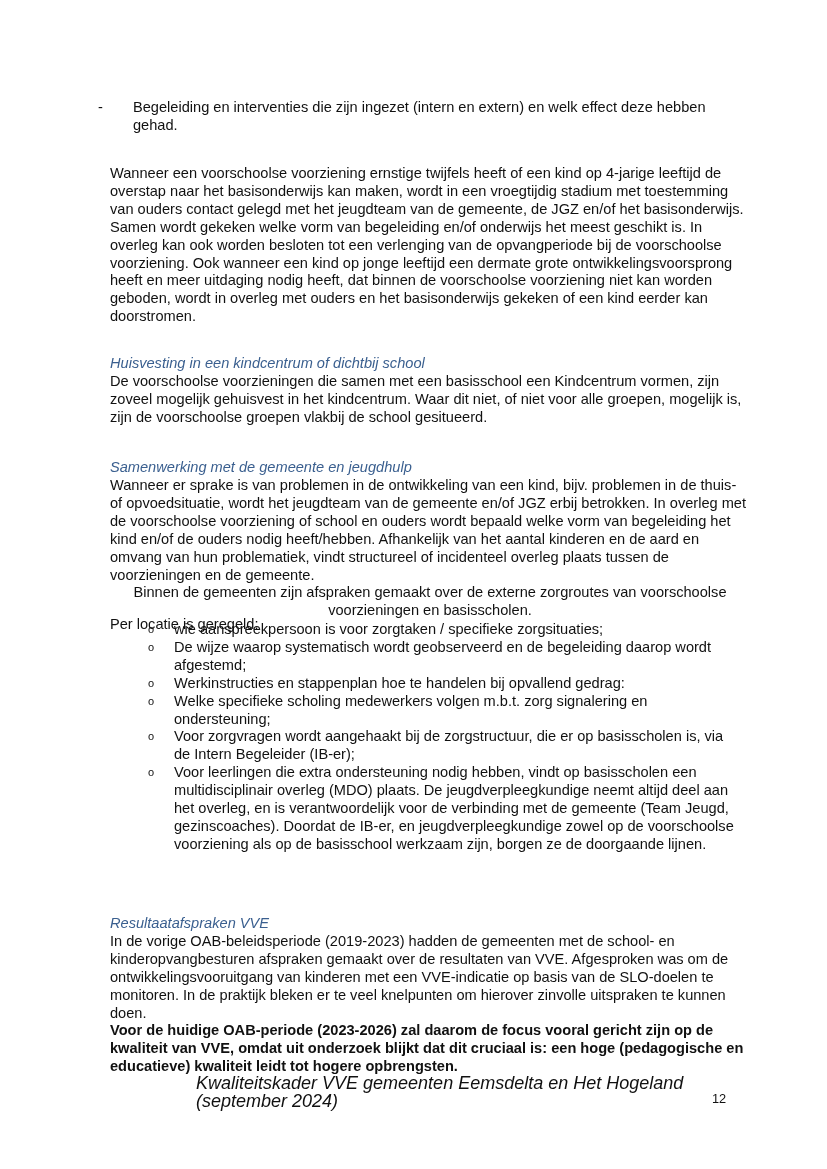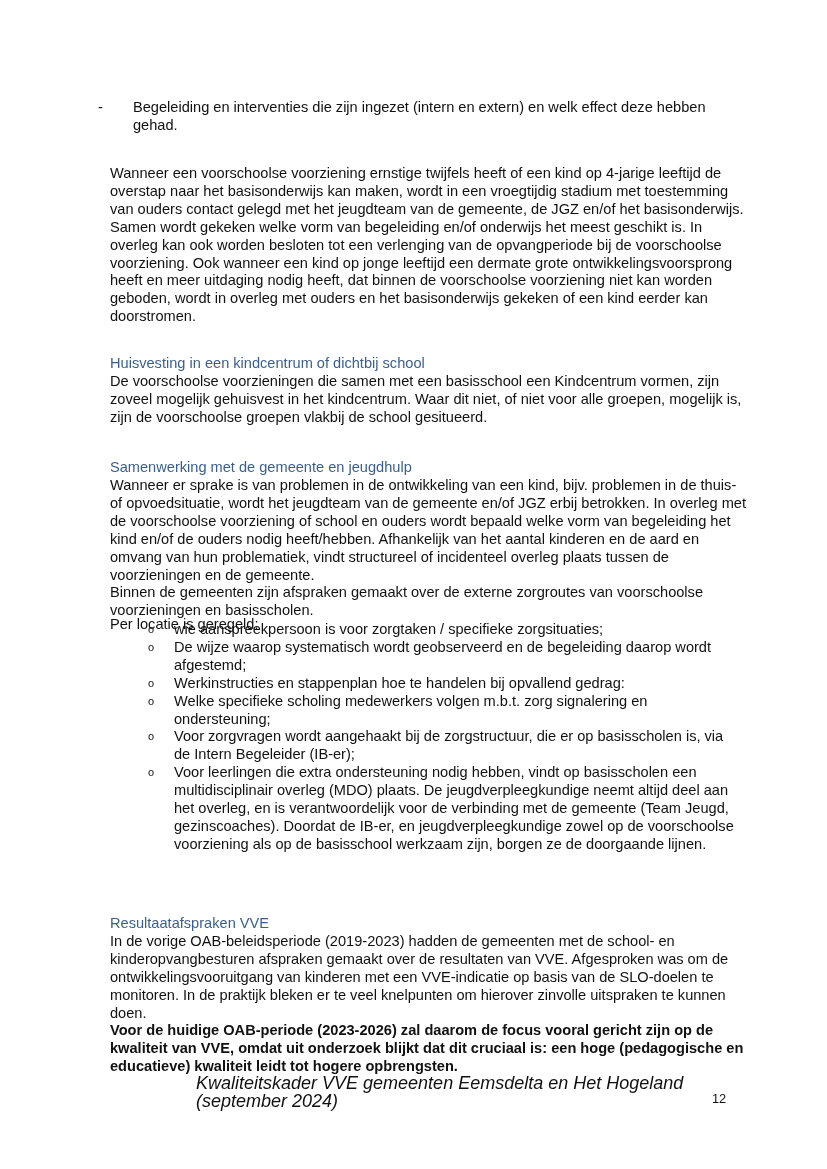--- a/index.html
+++ b/index.html
@@ -6,21 +6,21 @@
     body { width: 827px; height: 1169px; position: relative; overflow: hidden; }
     .page {
       position: absolute; left: 0; top: 0; width: 827px; height: 1169px; background: #fff;
       font-family: "Liberation Sans", sans-serif; color: #111; font-size: 14.6px; line-height: 17.9px;
     }
     .block { position: absolute; left: 98px; width: 640px; }
     .dash-item { position: absolute; left: 98px; top: 99px; width: 640px; }
     .dash-item .dash { position: absolute; left: 0; top: 0; }
     .dash-item .txt { margin-left: 35px; display: block; }
     p { margin: 12px; }
-    .heading { color: #3a5f8f; }
+    .heading { color: #3a5f8f; font-style: italic; }
     .bullets { position: absolute; left: 148px; top: 621px; width: 590px; margin: 0; padding: 0; list-style: none; }
     .bullets li { position: relative; padding-left: 26px; }
     .bullets li .bul { position: absolute; left: 0; top: 0; font-size: 11px; }
     .footer { position: absolute; left: 196px; top: 1075px; width: 520px; font-style: italic; font-size: 18px; }
     .pagenum { position: absolute; left: 712px; top: 1090px; font-size: 12.8px; }
   </style>
 </head>
 <body>
 
 <div class="page">
@@ -30,21 +30,21 @@
     <span class="txt">Begeleiding en interventies die zijn ingezet (intern en extern) en welk effect deze hebben gehad.</span>
   </div>
 
   <p class="block" style="top:153px;">Wanneer een voorschoolse voorziening ernstige twijfels heeft of een kind op 4-jarige leeftijd de overstap naar het basisonderwijs kan maken, wordt in een vroegtijdig stadium met toestemming van ouders contact gelegd met het jeugdteam van de gemeente, de JGZ en/of het basisonderwijs. Samen wordt gekeken welke vorm van begeleiding en/of onderwijs het meest geschikt is. In overleg kan ook worden besloten tot een verlenging van de opvangperiode bij de voorschoolse voorziening. Ook wanneer een kind op jonge leeftijd een dermate grote ontwikkelingsvoorsprong heeft en meer uitdaging nodig heeft, dat binnen de voorschoolse voorziening niet kan worden geboden, wordt in overleg met ouders en het basisonderwijs gekeken of een kind eerder kan doorstromen.</p>
 
   <p class="block heading" style="top:343px;">Huisvesting in een kindcentrum of dichtbij school</p>
   <p class="block heading" style="top:447px;">Samenwerking met de gemeente en jeugdhulp</p>
 
   <p class="block" style="top:361px;">De voorschoolse voorzieningen die samen met een basisschool een Kindcentrum vormen, zijn zoveel mogelijk gehuisvest in het kindcentrum. Waar dit niet, of niet voor alle groepen, mogelijk is, zijn de voorschoolse groepen vlakbij de school gesitueerd.</p>
   <p class="block" style="top:465px;">Wanneer er sprake is van problemen in de ontwikkeling van een kind, bijv. problemen in de thuis- of opvoedsituatie, wordt het jeugdteam van de gemeente en/of JGZ erbij betrokken. In overleg met de voorschoolse voorziening of school en ouders wordt bepaald welke vorm van begeleiding het kind en/of de ouders nodig heeft/hebben. Afhankelijk van het aantal kinderen en de aard en omvang van hun problematiek, vindt structureel of incidenteel overleg plaats tussen de voorzieningen en de gemeente.</p>
-  <p class="block" style="top:572px;">Binnen de gemeenten zijn afspraken gemaakt over de externe zorgroutes van voorschoolse voorzieningen en basisscholen.</p>
+  <p class="block" style="top:572px;text-align:center;">Binnen de gemeenten zijn afspraken gemaakt over de externe zorgroutes van voorschoolse voorzieningen en basisscholen.</p>
   <p class="block" style="top:604px;">Per locatie is geregeld:</p>
 
   <ul class="bullets">
     <li><span class="bul">o</span><span>wie aanspreekpersoon is voor zorgtaken / specifieke zorgsituaties;</span></li>
     <li><span class="bul">o</span><span>De wijze waarop systematisch wordt geobserveerd en de begeleiding daarop wordt afgestemd;</span></li>
     <li><span class="bul">o</span><span>Werkinstructies en stappenplan hoe te handelen bij opvallend gedrag:</span></li>
     <li><span class="bul">o</span><span>Welke specifieke scholing medewerkers volgen m.b.t. zorg signalering en ondersteuning;</span></li>
     <li><span class="bul">o</span><span>Voor zorgvragen wordt aangehaakt bij de zorgstructuur, die er op basisscholen is, via de Intern Begeleider (IB-er);</span></li>
     <li><span class="bul">o</span><span>Voor leerlingen die extra ondersteuning nodig hebben, vindt op basisscholen een multidisciplinair overleg (MDO) plaats. De jeugdverpleegkundige neemt altijd deel aan het overleg, en is verantwoordelijk voor de verbinding met de gemeente (Team Jeugd, gezinscoaches). Doordat de IB-er, en jeugdverpleegkundige zowel op de voorschoolse voorziening als op de basisschool werkzaam zijn, borgen ze de doorgaande lijnen.</span></li>
   </ul>

